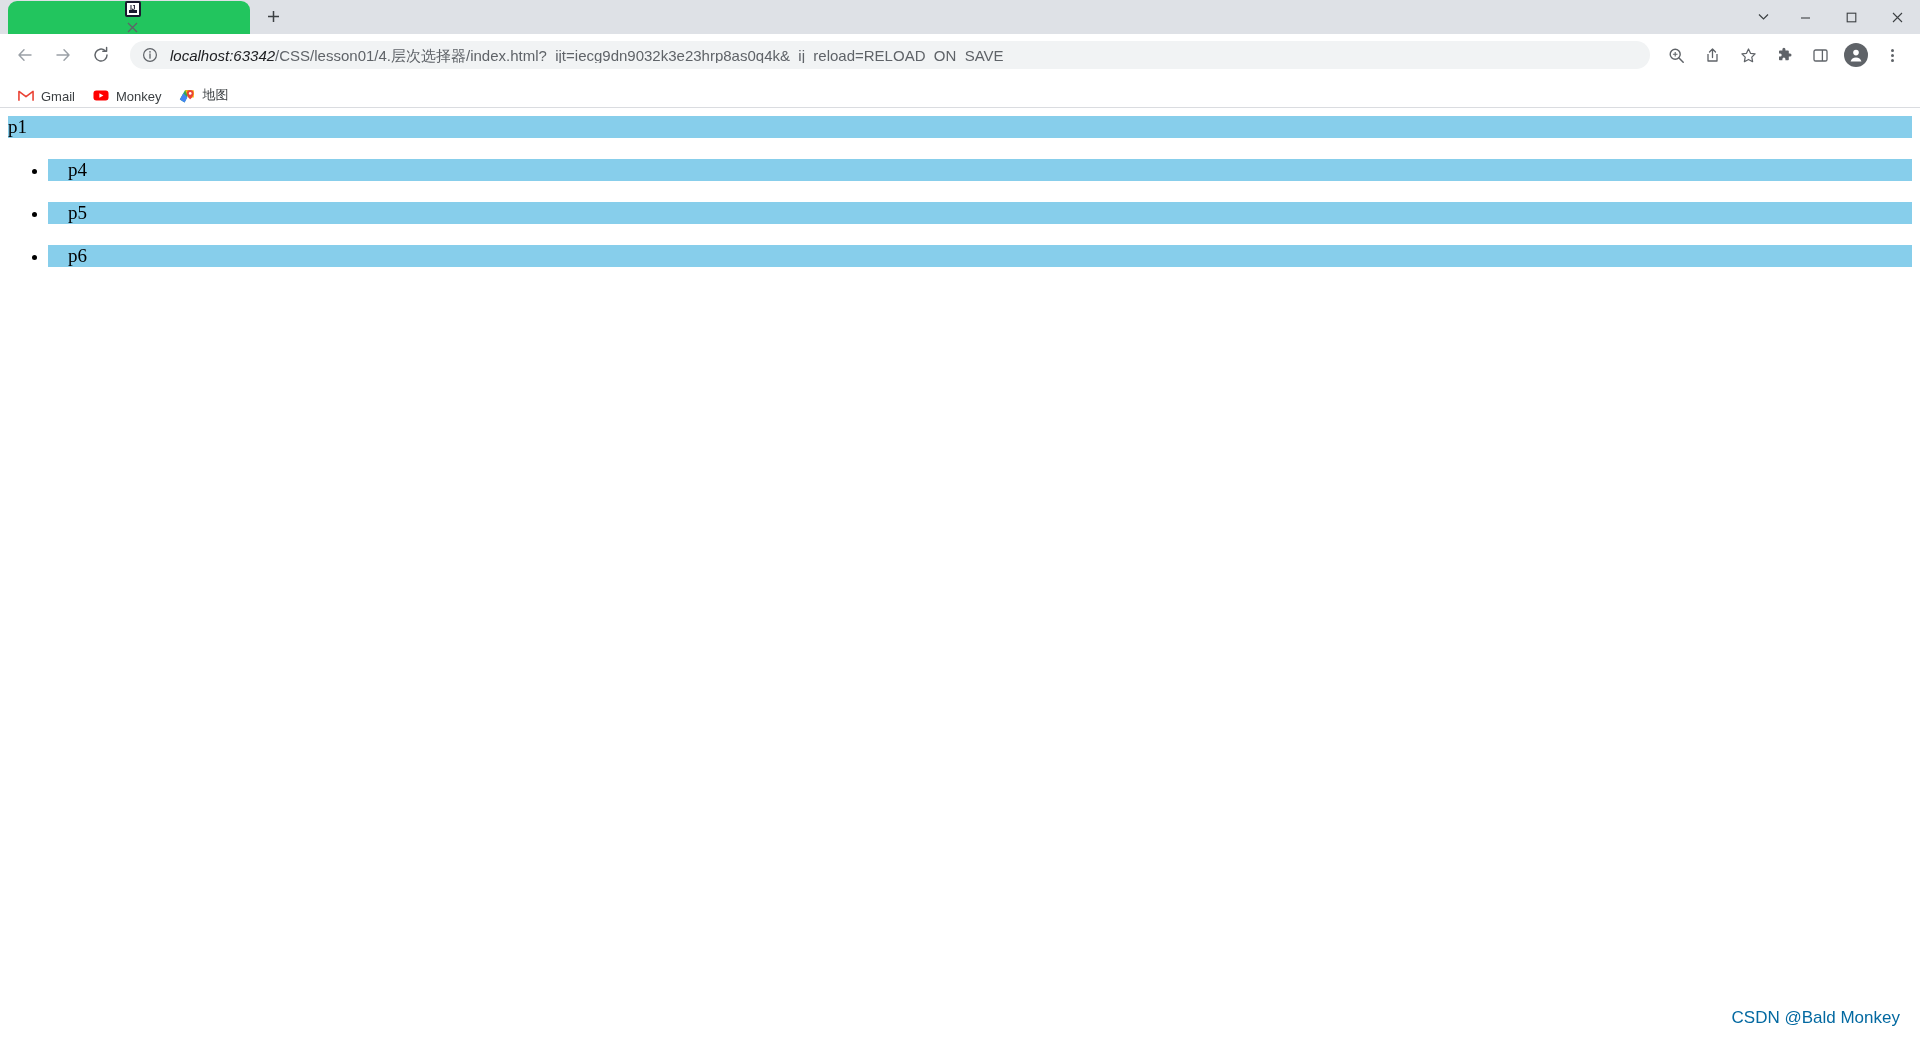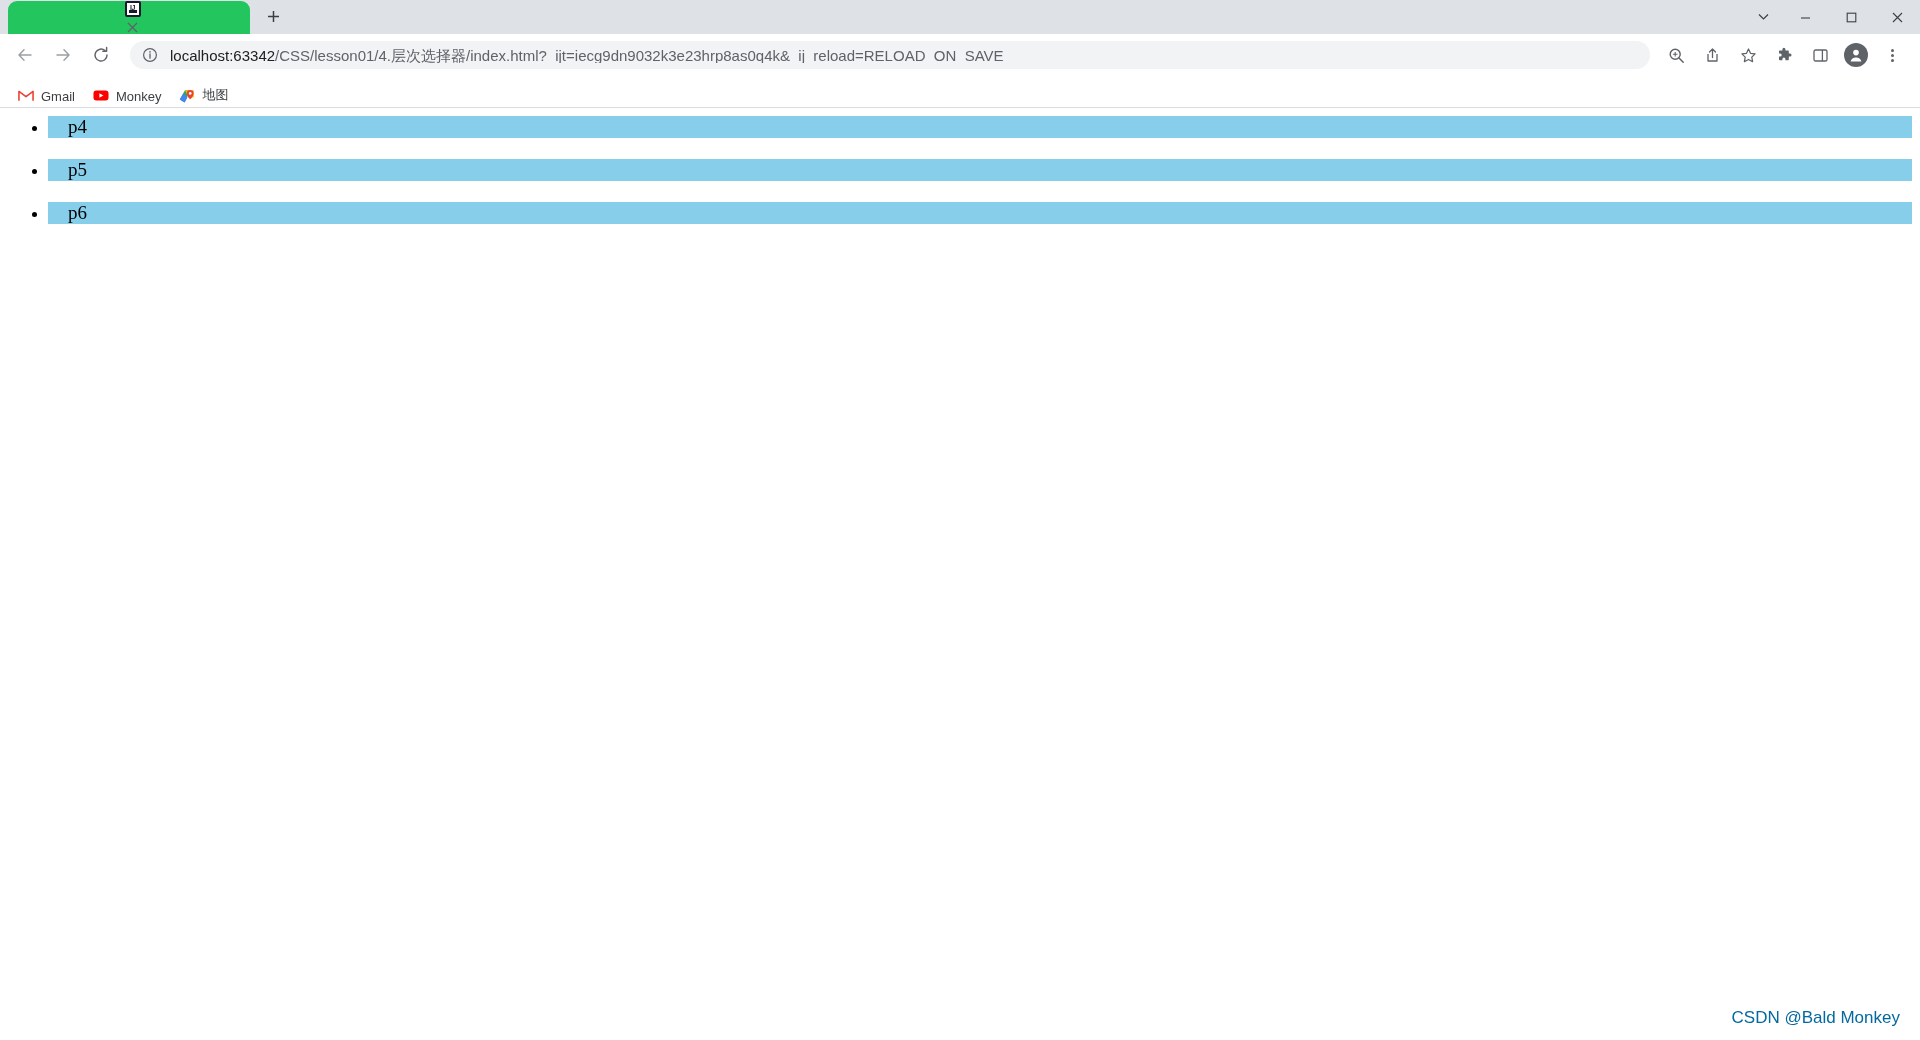--- a/index.html
+++ b/index.html
@@ -122,21 +122,21 @@
     min-width: 0;
   }
   .omnibox-icon { width: 16px; height: 16px; flex: none; margin-right: 12px; }
   .omnibox-url {
     font-size: 15px;
     color: #5f6368;
     white-space: nowrap;
     overflow: hidden;
     line-height: 1;
   }
-  .omnibox-url .host { color: #202124; }
+  .omnibox-url .host { color: #202124; font-style: italic; }
   .toolbar-icons { display: flex; align-items: center; flex: none; }
   .tb-icon {
     width: 30px; height: 30px;
     margin: 0 3px;
     display: flex; align-items: center; justify-content: center;
     border-radius: 50%;
     flex: none;
   }
   .avatar-icon {
     width: 24px; height: 24px;
@@ -373,20 +373,21 @@
           <circle cx="11.2" cy="5.4" r="1.35" fill="#ffffff"></circle>
         </svg>
       </span>
       <span class="bm-label">地图</span>
     </div>
   </div>
 
   <div class="viewport">
     <div class="page-body">
 
+      <p class="para">p1</p>
 
       <ul class="list">
         <li>
           <p class="para">p4</p>
         </li>
         <li>
           <p class="para">p5</p>
         </li>
         <li>
           <p class="para">p6</p>

